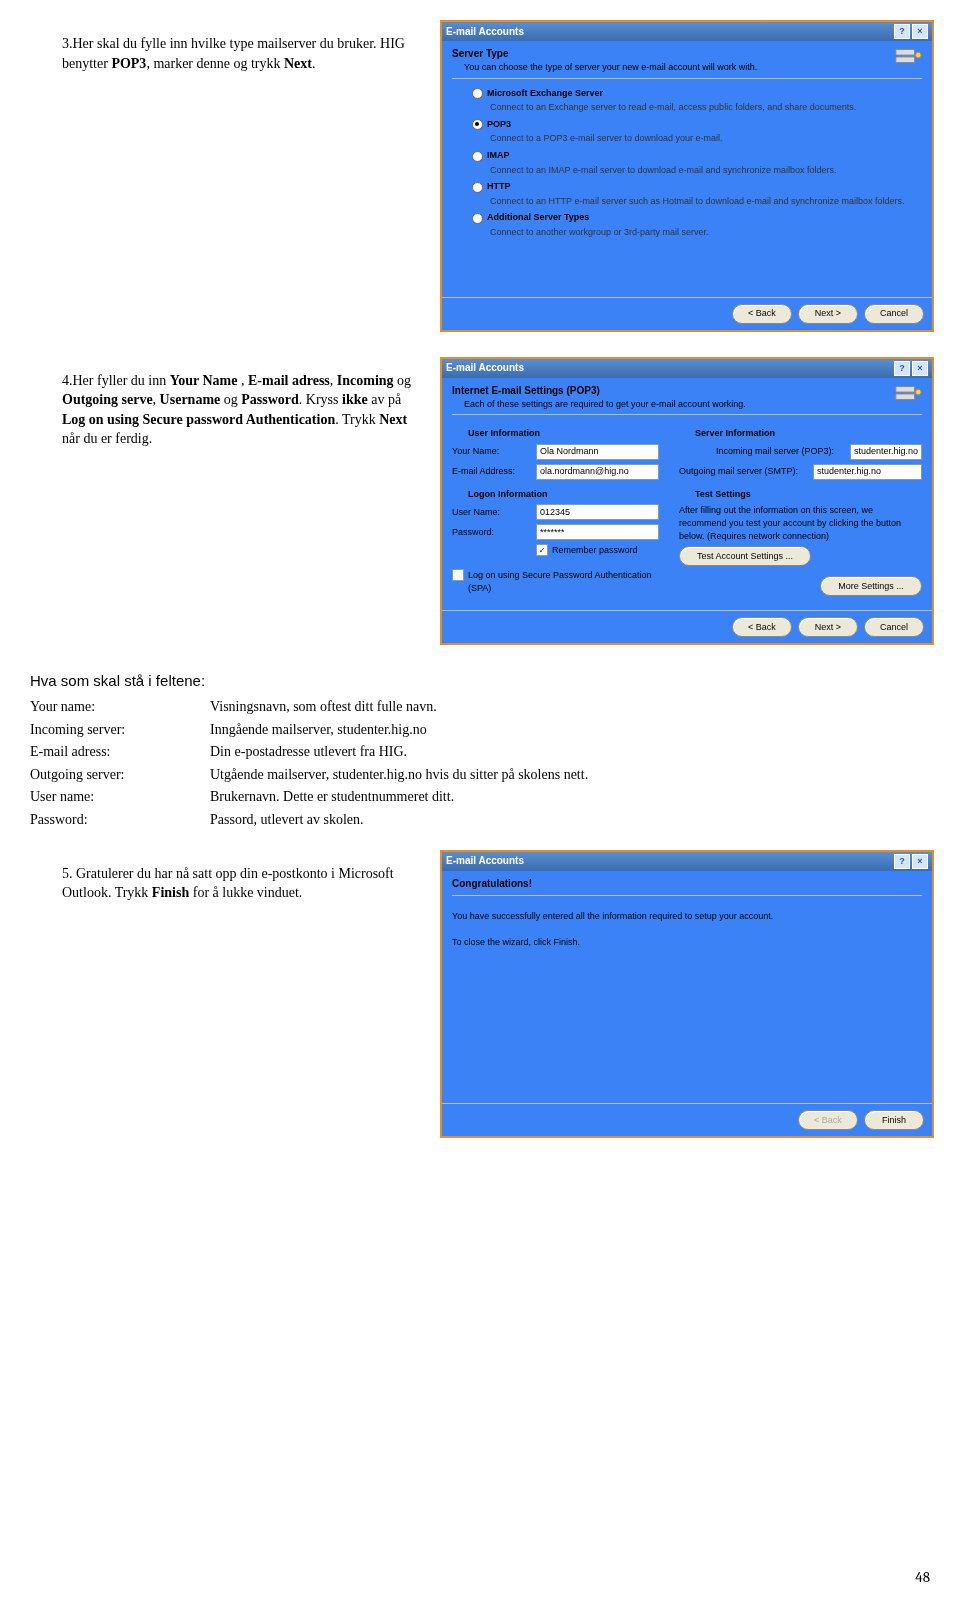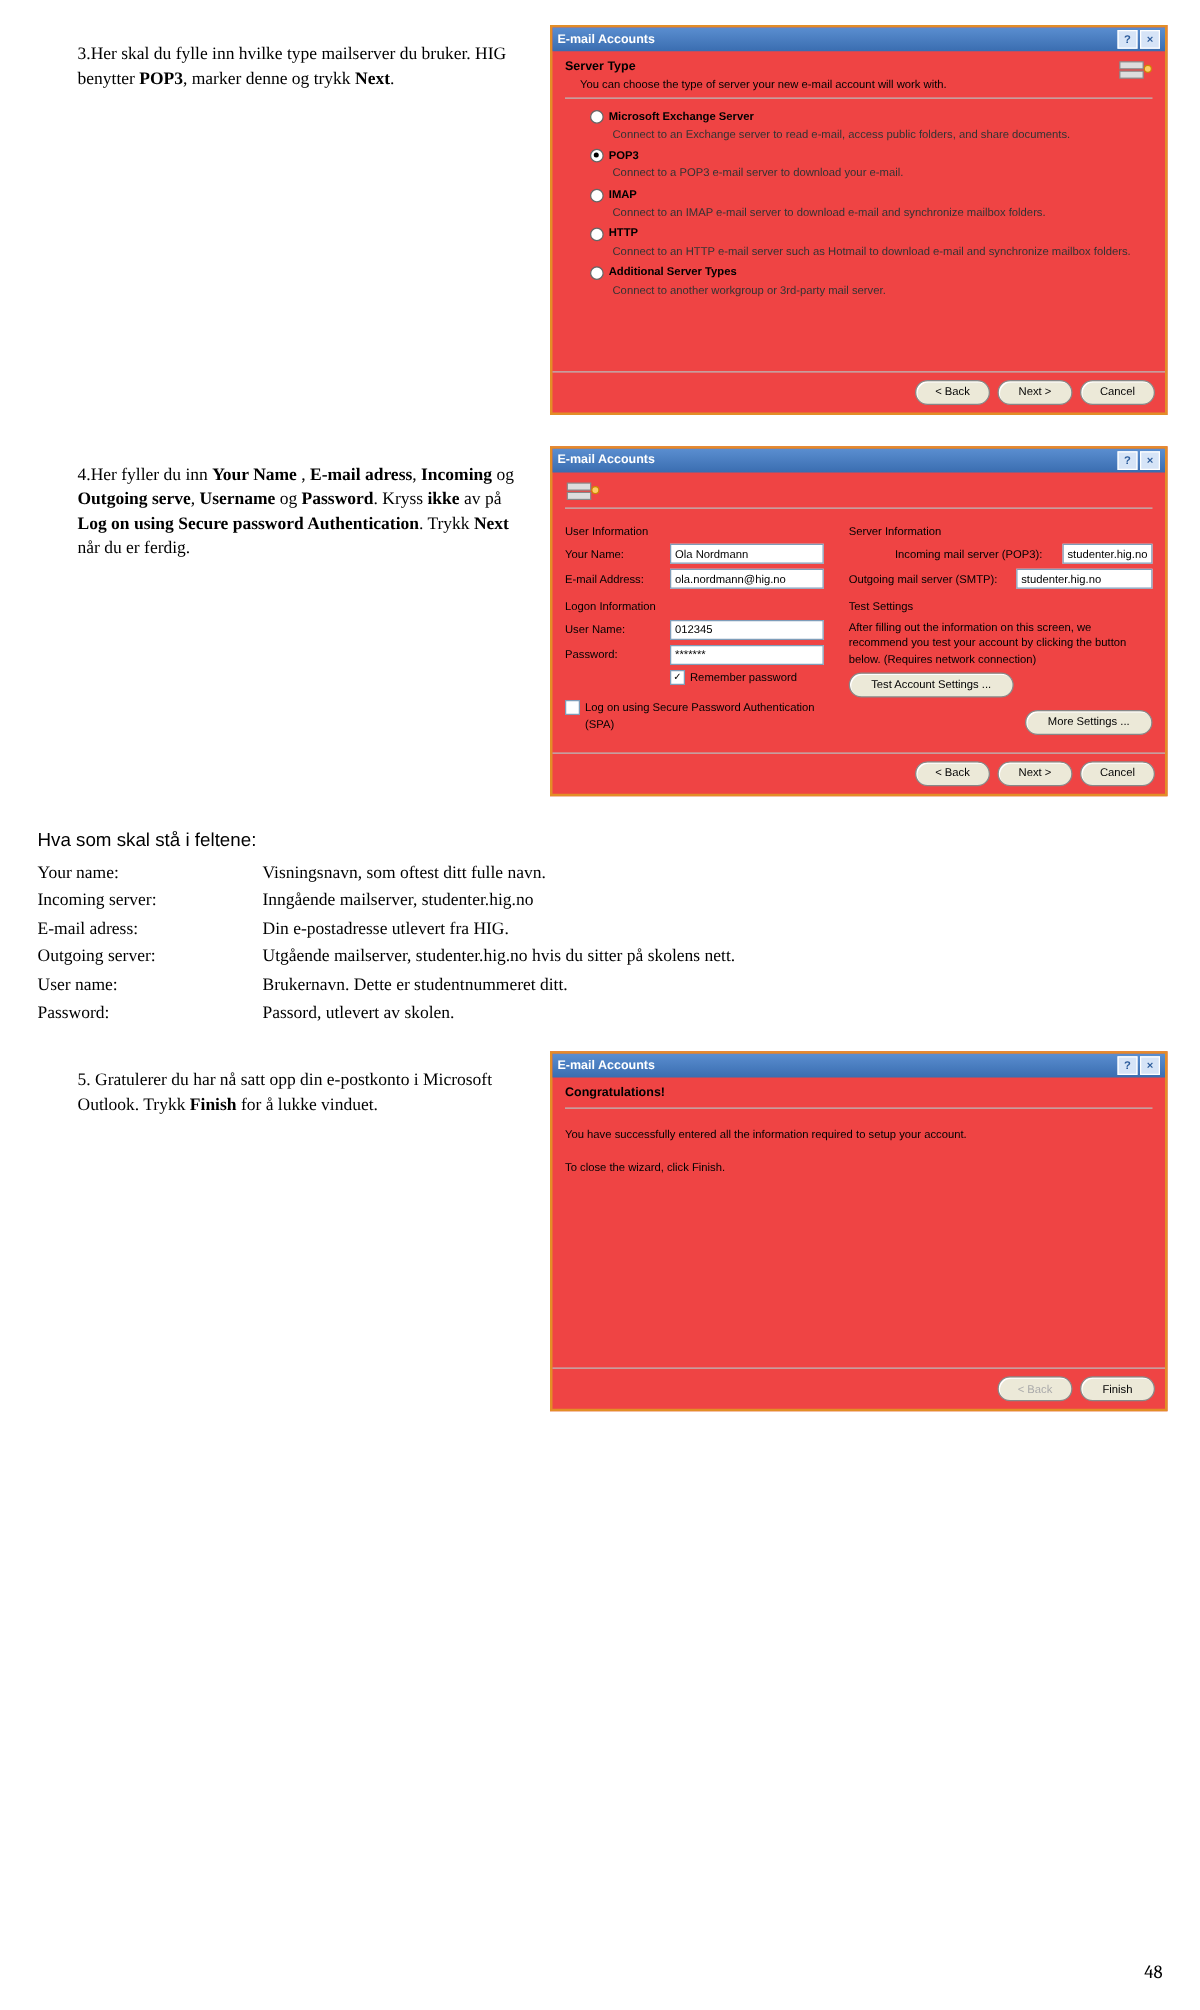--- a/index.html
+++ b/index.html
@@ -26,21 +26,21 @@
   }
   .section-text {
     font-size: 14px;
     margin-left: 32px;
   }
   .bold { font-weight: bold; }
 
   
   .dialog {
     border: 2px solid #e38e27;
-    background: #ef4444;
+    background: #3b82f6;
     font-family: Tahoma, sans-serif;
     font-size: 10px;
     color: #000;
     width: 490px;
   }
   .titlebar {
     background: linear-gradient(#5a8ed0, #3a6db0);
     color: #fff;
     display: flex;
     align-items: center;
@@ -150,22 +150,23 @@
     gap: 20px;
     font-size: 9px;
   }
   .form-col {
     flex: 1;
     display: flex;
     flex-direction: column;
     gap: 4px;
   }
   .form-section-title {
-    font-weight: normal;
+    font-weight: bold;
     margin-top: 4px;
+    margin-left: 16px;
   }
   .field-row {
     display: flex;
     align-items: center;
     gap: 4px;
   }
   .field-label { width: 80px; }
   .text-input {
     flex: 1;
     height: 14px;
@@ -307,20 +308,24 @@
     <div class="dialog">
       <div class="titlebar">
         <span>E-mail Accounts</span>
         <div class="titlebar-btns">
           <div class="titlebar-btn">?</div>
           <div class="titlebar-btn">×</div>
         </div>
       </div>
       <div class="dialog-body">
         <div class="header-row">
+          <div class="header-text">
+            <div class="h1">Internet E-mail Settings (POP3)</div>
+            <div class="h2">Each of these settings are required to get your e-mail account working.</div>
+          </div>
           <svg class="server-icon" viewBox="0 0 30 18">
               <rect x="2" y="2" width="20" height="6" fill="#ddd" stroke="#888"></rect>
               <rect x="2" y="10" width="20" height="6" fill="#ddd" stroke="#888"></rect>
               <circle cx="26" cy="8" r="3" fill="#fc6" stroke="#c80"></circle>
             </svg>
         </div>
         <div class="dialog-sep"></div>
         <div class="form-grid">
           <div class="form-col">
             <div class="form-section-title">User Information</div>

